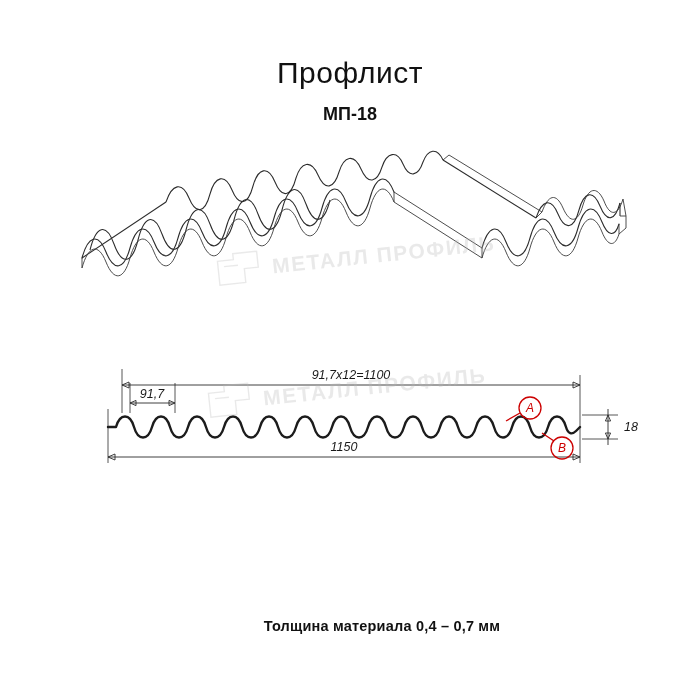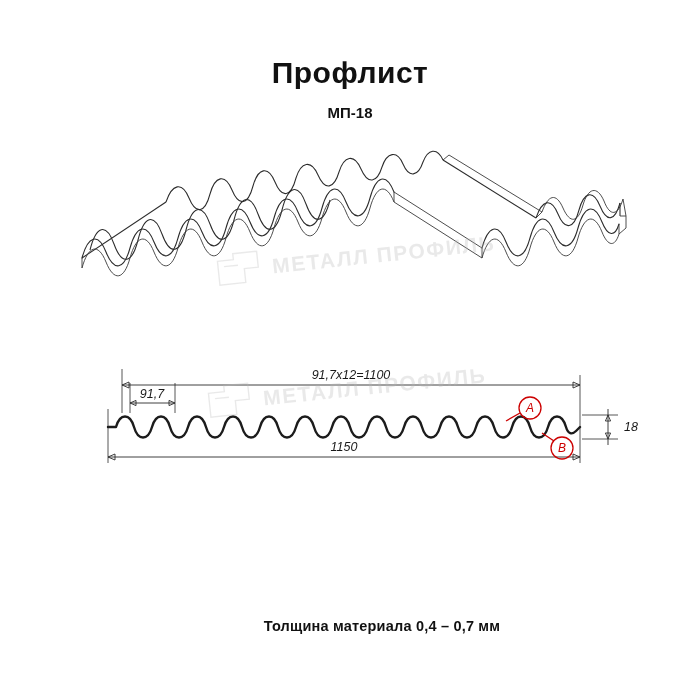--- a/index.html
+++ b/index.html
@@ -20,31 +20,31 @@
     width: 700px;
     height: 700px;
   }
   .title {
     position: absolute;
     top: 56px;
     left: 0;
     width: 700px;
     text-align: center;
     font-size: 30px;
-    font-weight: bold;
+    font-weight: normal;
     letter-spacing: 0.5px;
     color: #111111;
   }
   .subtitle {
     position: absolute;
     top: 104px;
     left: 0;
     width: 700px;
     text-align: center;
-    font-size: 15px;
+    font-size: 18px;
     font-weight: bold;
     color: #111111;
   }
   .iso-wrap {
     position: absolute;
     top: 140px;
     left: 70px;
     width: 560px;
     height: 180px;
   }

